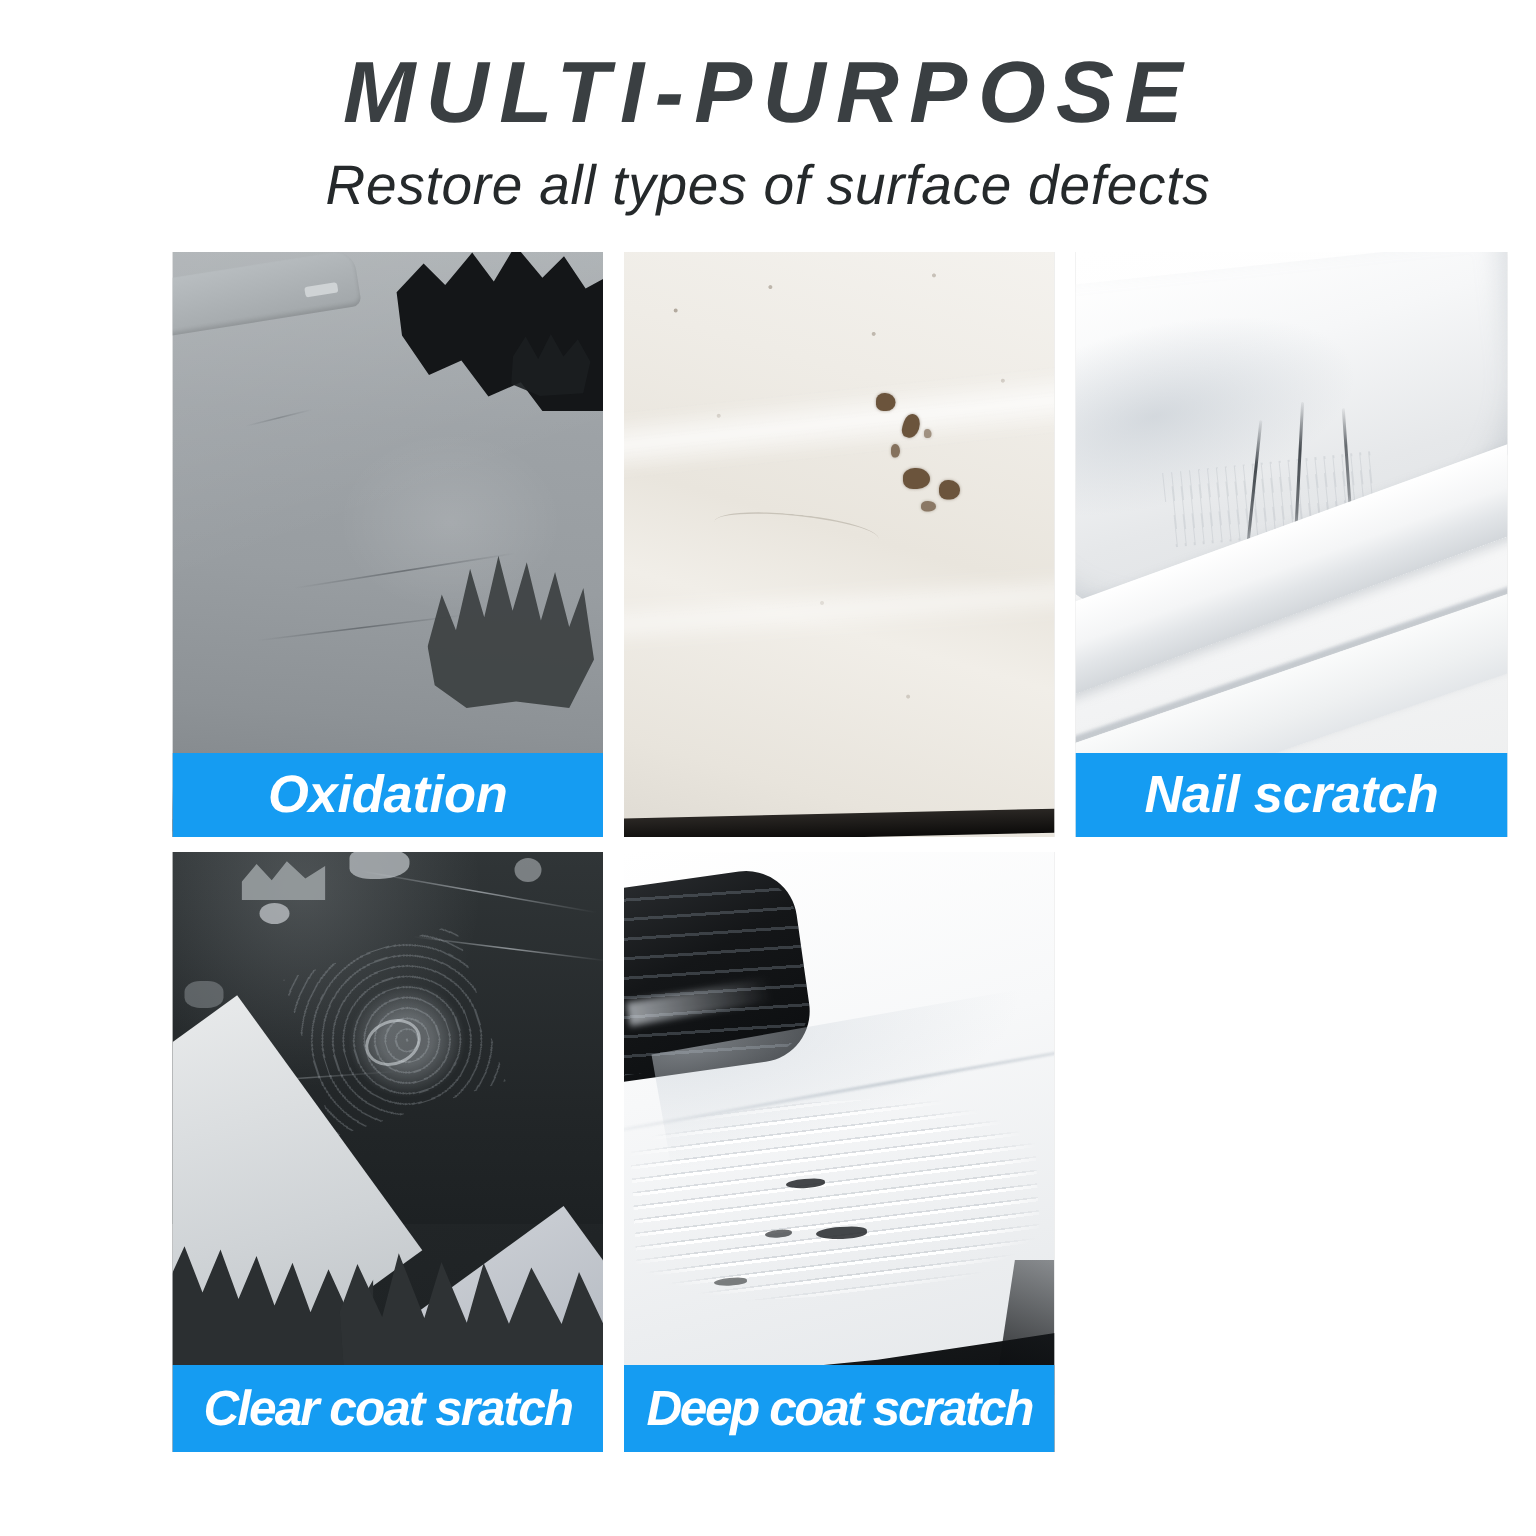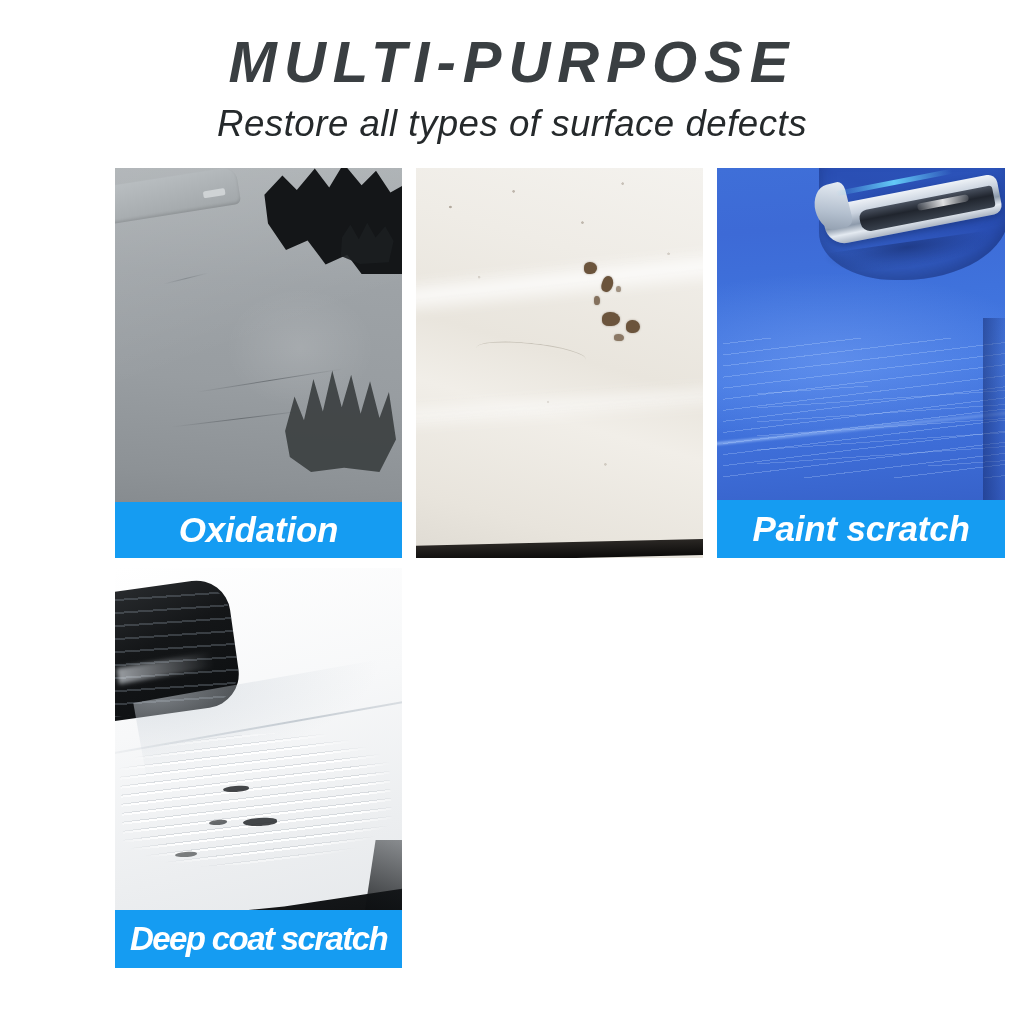--- a/index.html
+++ b/index.html
@@ -640,39 +640,56 @@
         <div class="spot s2"></div>
         <div class="spot s3"></div>
         <div class="spot s4"></div>
         <div class="spot s5"></div>
         <div class="spot s6"></div>
         <div class="spot s7"></div>
         <div class="darkedge"></div>
       </div>
     </div>
 
-
+    <div class="cell r1">
+      <div class="photo p3">
+        <div class="recess"></div>
+        <div class="recess-shadow"></div>
+        <div class="swirl"></div>
+        <div class="nail n1"></div>
+        <div class="nail n2"></div>
+        <div class="nail n3"></div>
+        <div class="trim"></div>
+        <div class="gap"></div>
+        <div class="trim2"></div>
+      </div>
+      <div class="caption">Nail scratch</div>
+    </div>
 
     <div class="cell r2">
-      <div class="photo p5">
-        <div class="glow"></div>
-        <div class="recess"></div>
-        <div class="handle-shadow"></div>
-        <div class="handle"></div>
-        <div class="handle-inner"></div>
-        <div class="handle-hi"></div>
-        <div class="handle-tip"></div>
-        <div class="cyan"></div>
-        <div class="scratches"></div>
-        <div class="scratches2"></div>
-        <div class="bodyline"></div>
-        <div class="rightpanel"></div>
+      <div class="photo p4">
+        <div class="dark-top"></div>
+        <div class="topsky1"></div>
+        <div class="topsky2"></div>
+        <div class="topsky3"></div>
+        <div class="topsky4"></div>
+        <div class="topsky5"></div>
+        <div class="swirl-cluster"></div>
+        <div class="swirl-ring"></div>
+        <div class="hairline h1"></div>
+        <div class="hairline h2"></div>
+        <div class="hairline h3"></div>
+        <div class="sky-wedge"></div>
+        <div class="sky-wedge2"></div>
+        <div class="treeline"></div>
+        <div class="treeline2"></div>
       </div>
-      <div class="caption">Paint scratch</div>
+      <div class="caption tight">Clear coat sratch</div>
     </div>
+
 
     <div class="cell r2">
       <div class="photo p6">
         <div class="vent"></div>
         <div class="vent-slats"></div>
         <div class="vent-hi"></div>
         <div class="curve"></div>
         <div class="crease"></div>
         <div class="scuff"></div>
         <div class="chip c1"></div>

